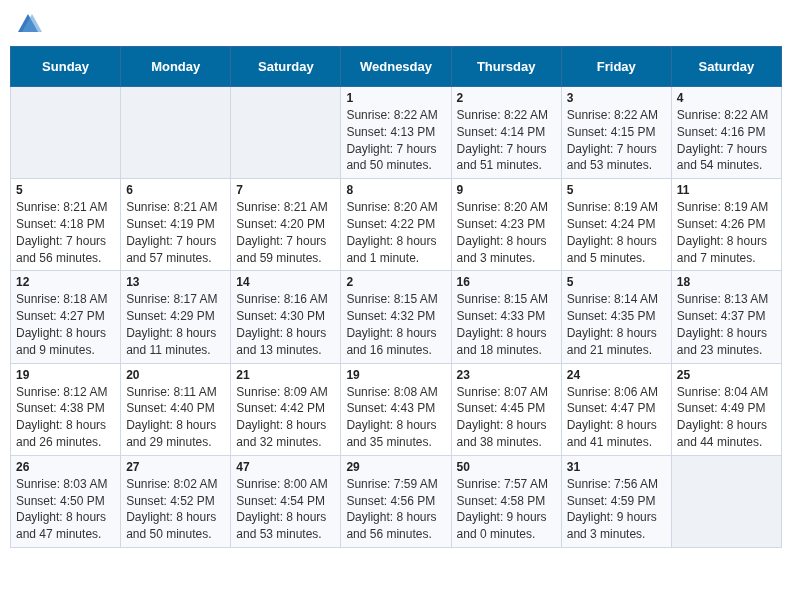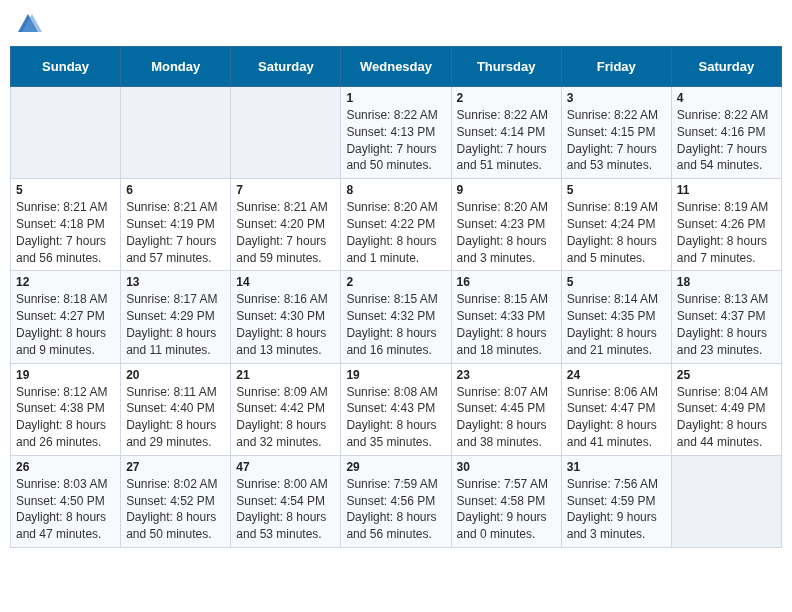--- a/index.html
+++ b/index.html
@@ -311,21 +311,21 @@
           Sunrise: 8:00 AM<br>Sunset: 4:54 PM<br>Daylight: 8 hours and 53 minutes.
         </div>
       </td>
         <td>
         <div class="day-number">29</div>
         <div class="day-info">
           Sunrise: 7:59 AM<br>Sunset: 4:56 PM<br>Daylight: 8 hours and 56 minutes.
         </div>
       </td>
         <td>
-        <div class="day-number">30</div>
+        <div class="day-number">50</div>
         <div class="day-info">
           Sunrise: 7:57 AM<br>Sunset: 4:58 PM<br>Daylight: 9 hours and 0 minutes.
         </div>
       </td>
         <td>
         <div class="day-number">31</div>
         <div class="day-info">
           Sunrise: 7:56 AM<br>Sunset: 4:59 PM<br>Daylight: 9 hours and 3 minutes.
         </div>
       </td>

